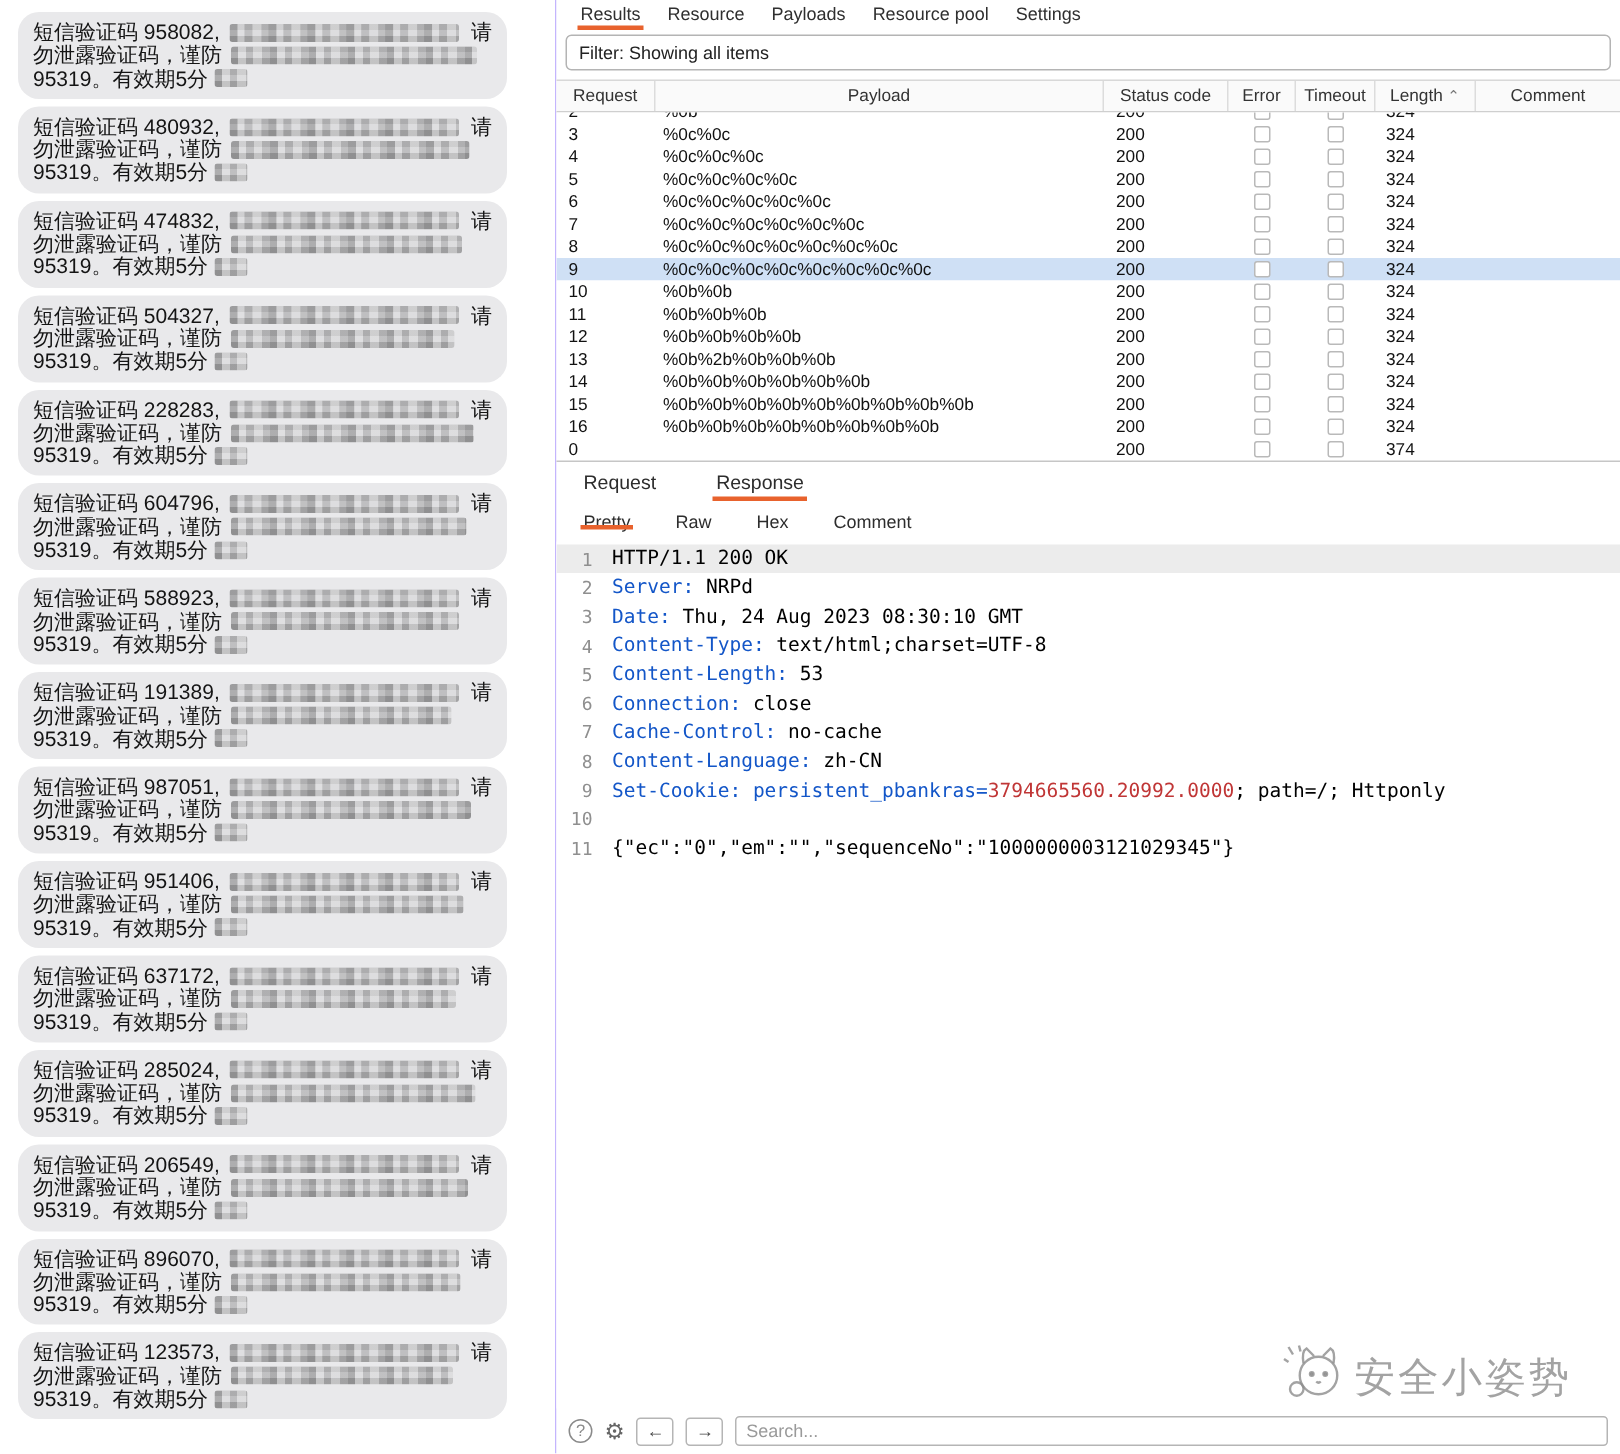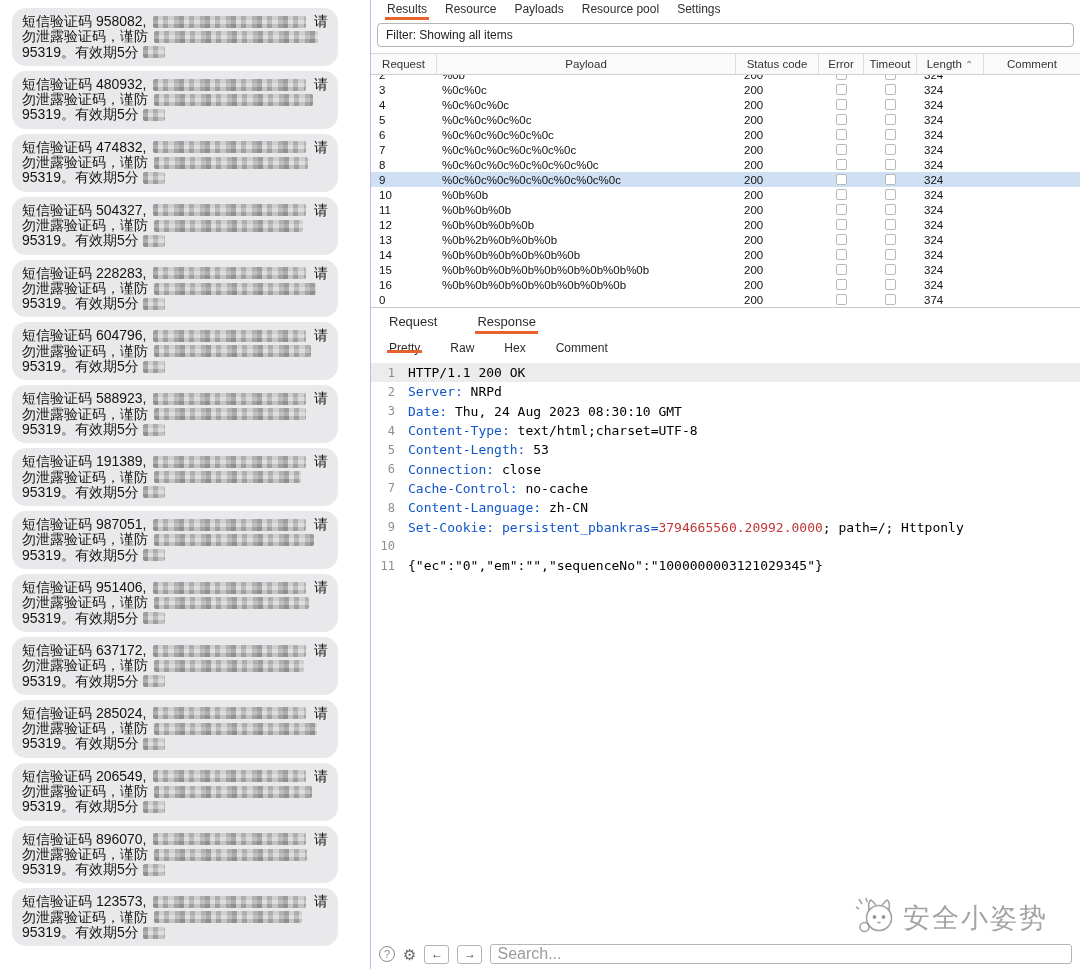--- a/index.html
+++ b/index.html
@@ -85,21 +85,21 @@
   .sr { color:var(--val-red,#c03636); }
   .sp { color:#000; }
 
   .bottom-bar { height:30px; display:flex; align-items:center; gap:8px; padding:0 8px 0 8px; flex:none; }
   .help-icon { width:16px; height:16px; border:1.5px solid #8a8a8a; border-radius:50%;
     color:#8a8a8a; font-size:11px; display:flex; align-items:center; justify-content:center; flex:none; }
   .gear-icon { font-size:15px; color:#666; flex:none; line-height:1; }
   .nav-btn { width:25px; height:19px; border:1px solid #b5b5b5; border-radius:3px; background:#fff;
     color:#444; font-size:12px; display:flex; align-items:center; justify-content:center; flex:none; }
   .search-input { flex:1; height:20px; border:1px solid #b5b5b5; border-radius:3px; padding:0 6px;
-    font-size:16px; color:#333; outline:none; font-family:"Liberation Sans","DejaVu Sans",sans-serif; }
+    font-size:12px; color:#333; outline:none; font-family:"Liberation Sans","DejaVu Sans",sans-serif; }
   .search-input::placeholder { color:#9a9a9a; }
 
   .watermark { position:absolute; right:32px; bottom:30px; display:flex; align-items:center; gap:6px;
     color:rgba(140,140,140,0.8); pointer-events:none; z-index:5; }
   .watermark-text { font-size:27px; letter-spacing:2px; }
 </style>
 </head>
 <body>
 
 <div class="app">

